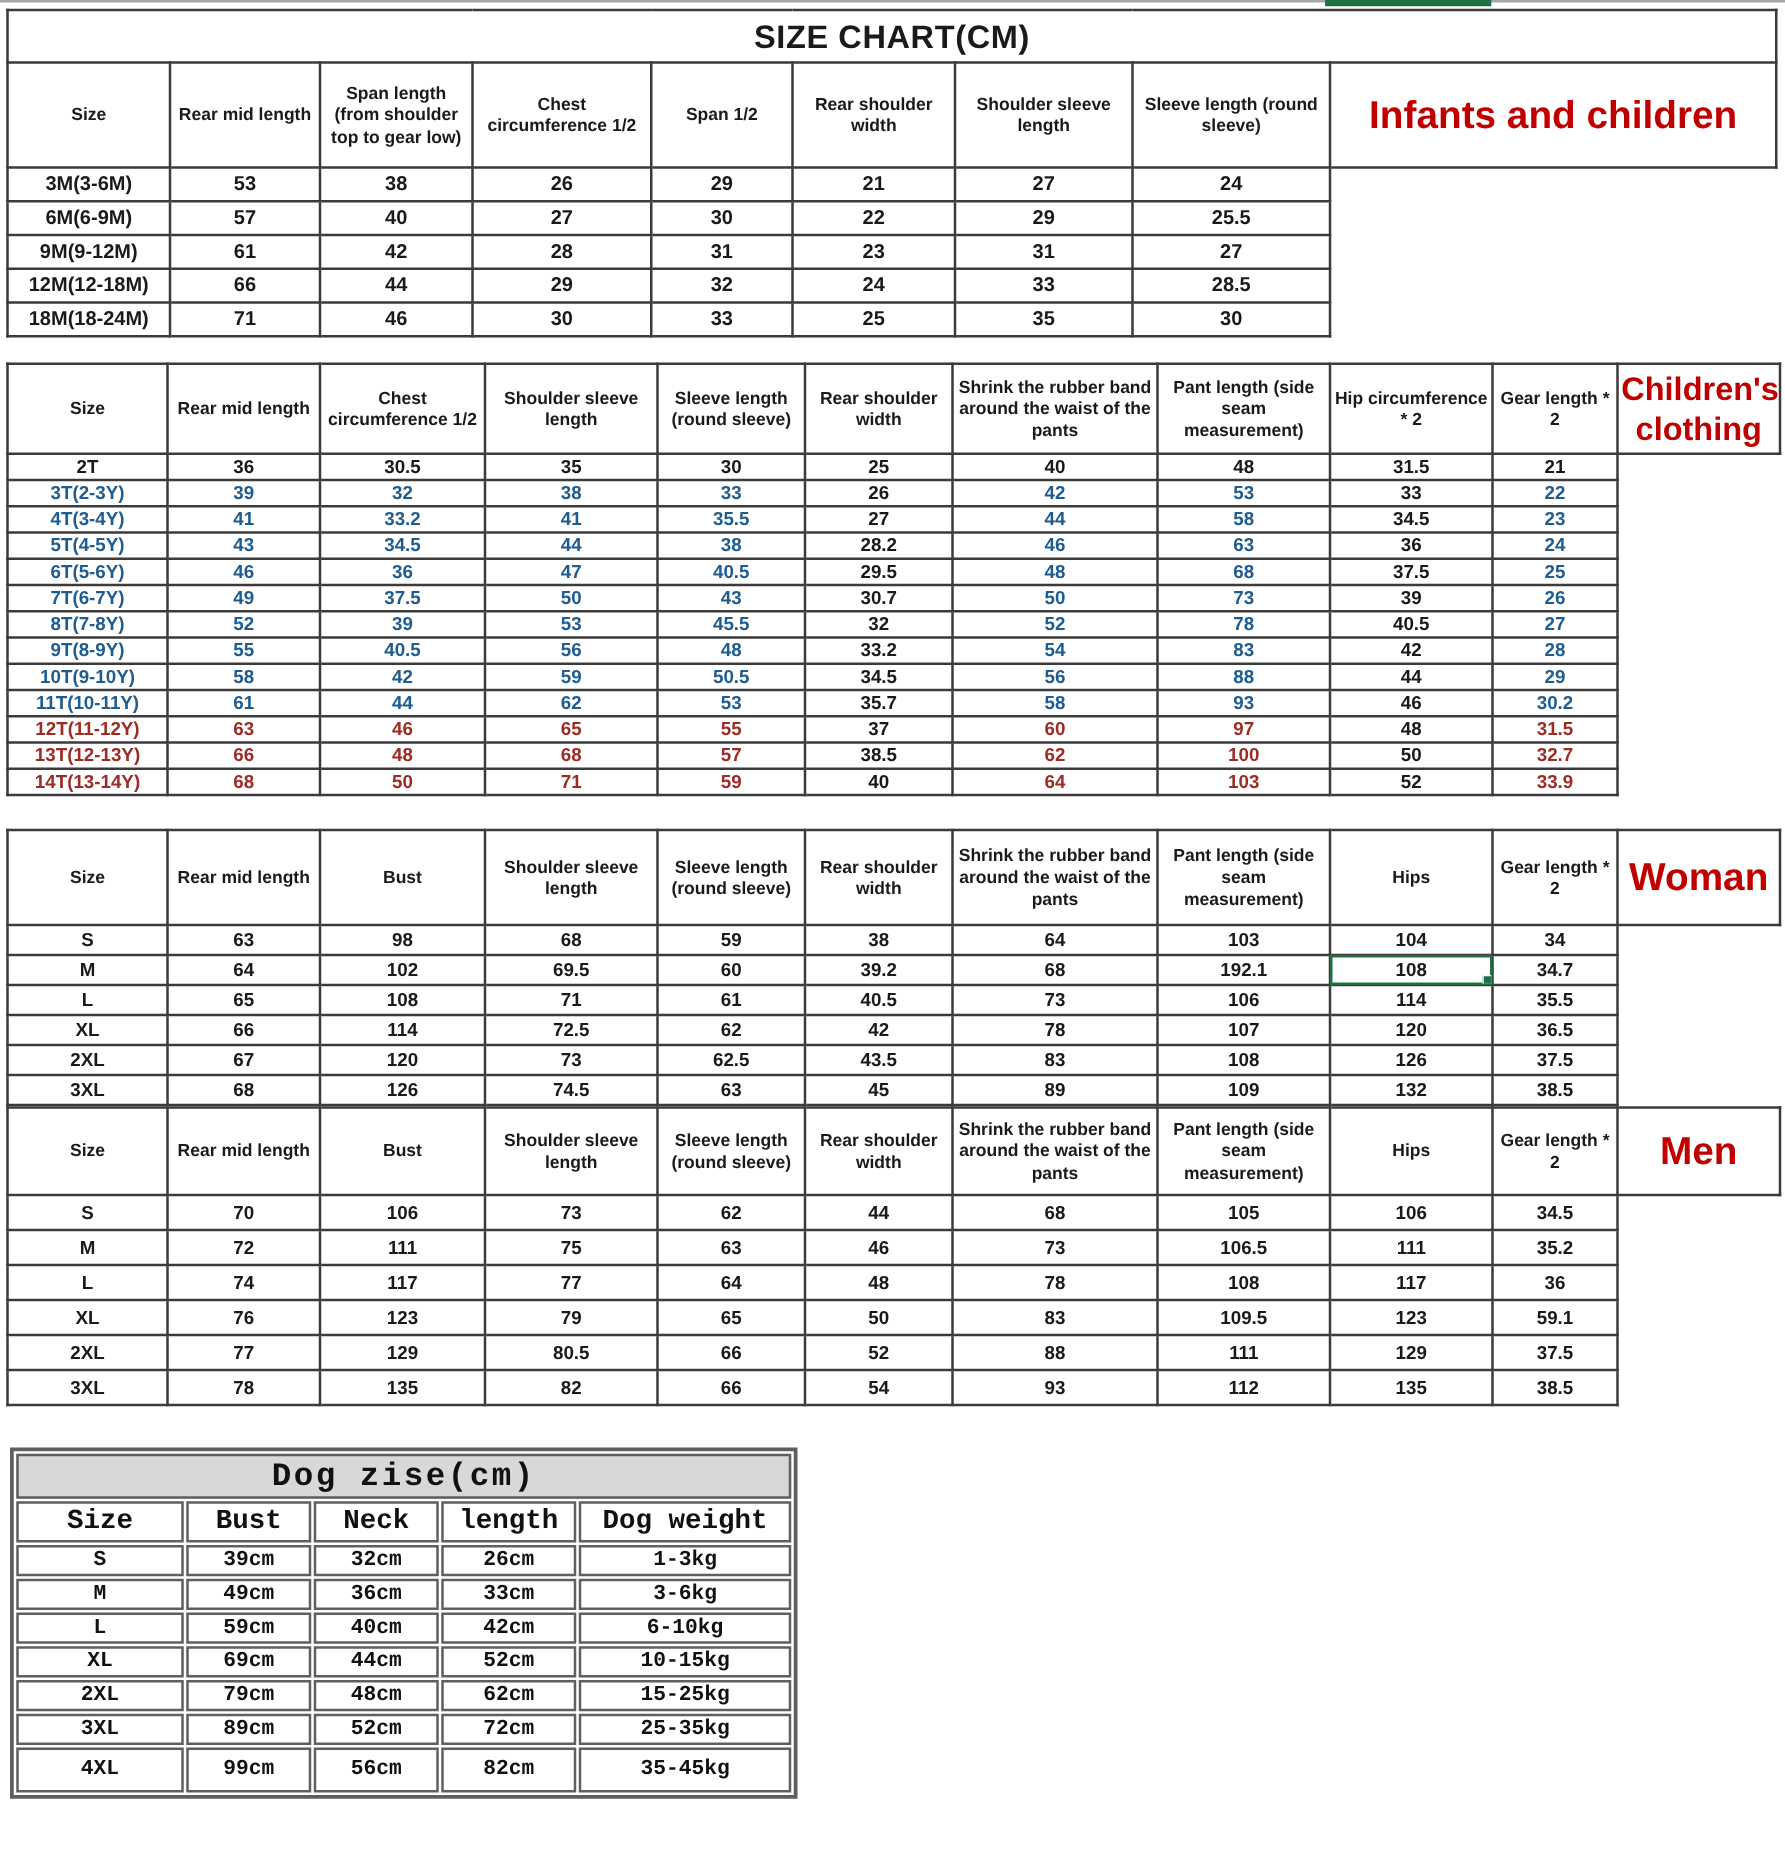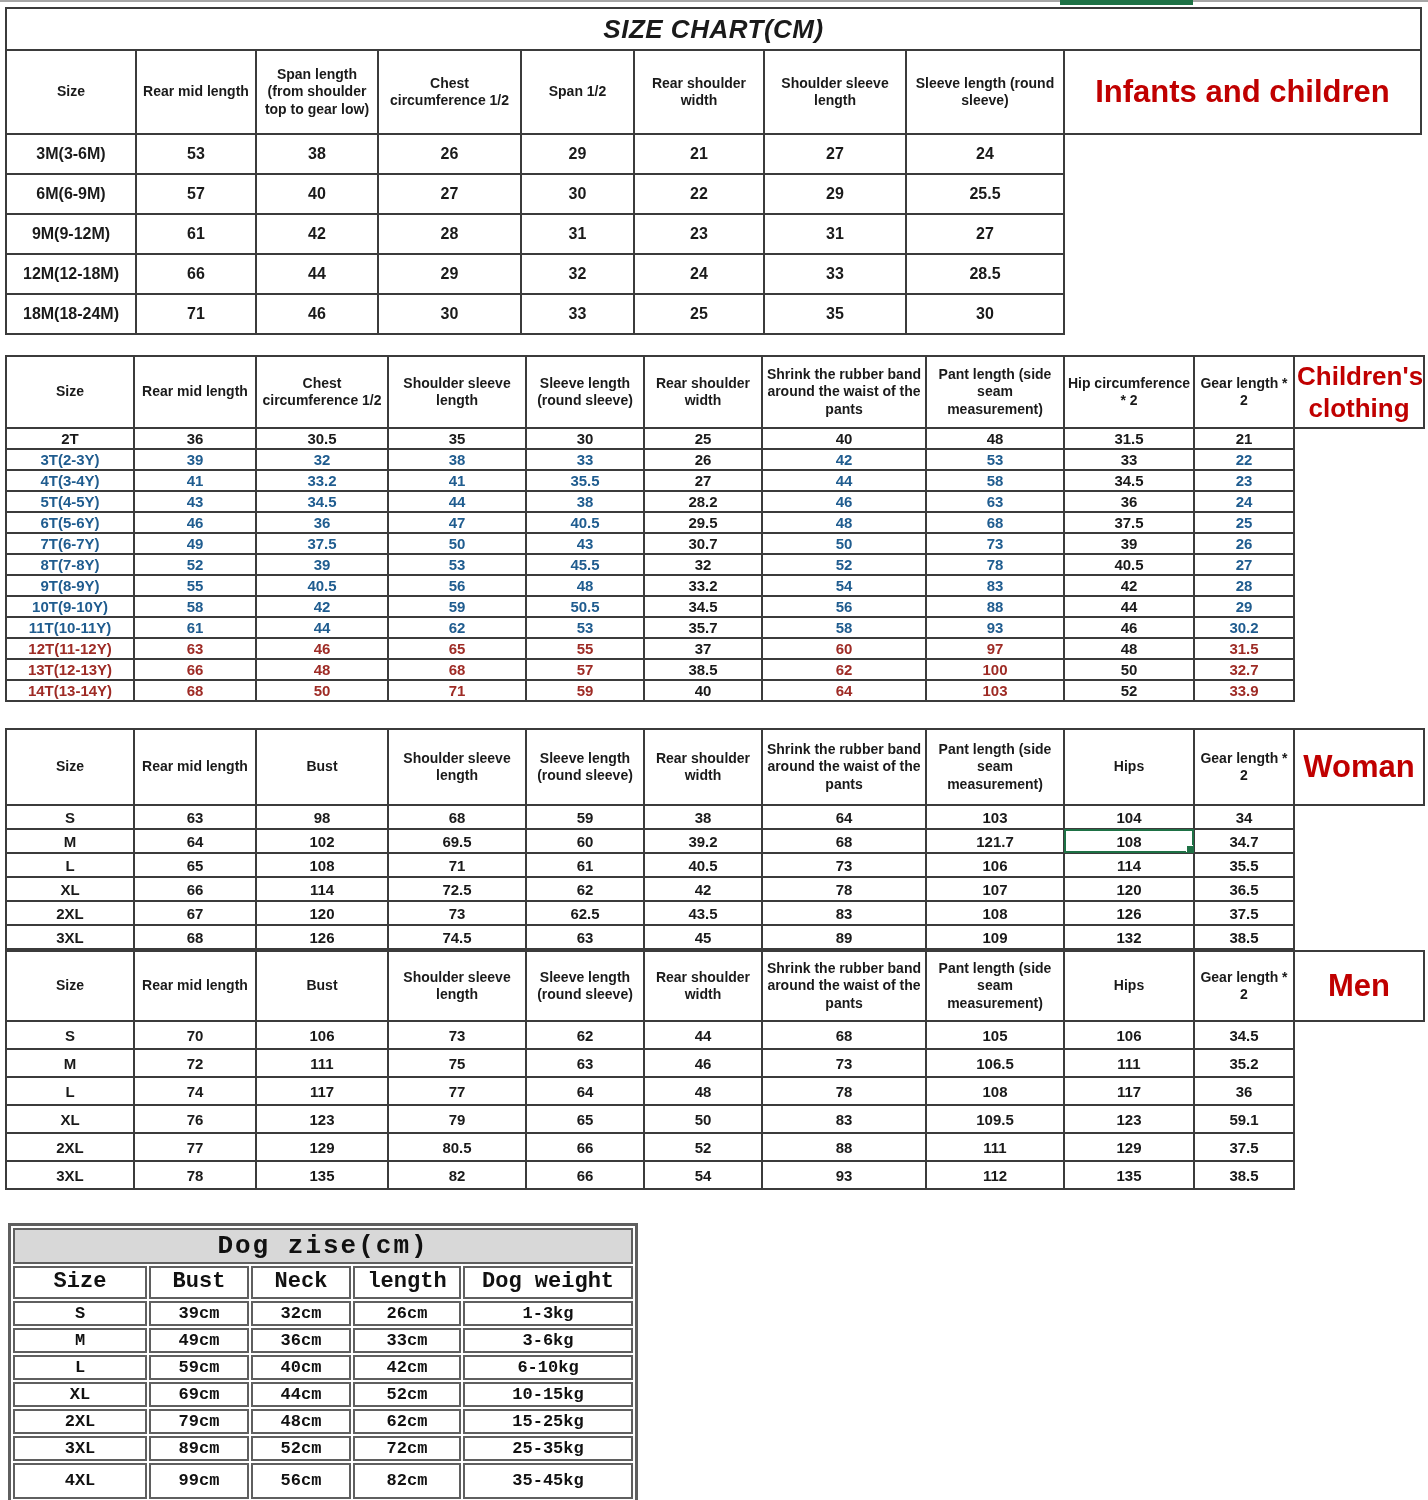--- a/index.html
+++ b/index.html
@@ -18,23 +18,23 @@
   table{border-collapse:collapse;table-layout:fixed;background:#fff;}
   td,th{
     border:2px solid var(--grid);text-align:center;vertical-align:middle;
     font-weight:bold;padding:1px 2px;overflow:hidden;
   }
   .sheet-title{font-size:26px;letter-spacing:0.5px;}
   .side-label{color:var(--accent-red);font-size:31px;line-height:1.25;}
   .t2 .side-label{font-size:26px;margin-top:20px;}
   .hcell{font-size:14px;line-height:1.22;}
   .t1{margin:7px 0 0 5px;width:1415px;}
-  .t1 .title-row{height:42px;font-style:italic;}
+  .t1 .title-row{height:42px;}
   .t1 .head-row{height:84px;}
-  .t1 tbody tr{height:40px;}
+  .t1 tbody tr{height:27px;}
   .t1 tbody td{font-size:16px;}
   .t2{margin:20px 0 0 5px;width:1418px;}
   .t2 .head-row{height:72px;}
   .t2 tbody tr{height:21px;}
   .t2 tbody td{font-size:15px;}
   .t3{margin:26px 0 0 5px;width:1418px;}
   .t3 .head-row{height:76px;}
   .t3 tbody tr{height:24px;}
   .t3 tbody td{font-size:15px;}
   .t4{margin:0 0 0 5px;width:1418px;}
@@ -382,21 +382,21 @@
         <td>34</td>
       </tr>
       <tr>
         <td>M</td>
         <td>64</td>
         <td>102</td>
         <td>69.5</td>
         <td>60</td>
         <td>39.2</td>
         <td>68</td>
-        <td>121.7</td>
+        <td>192.1</td>
         <td class="selected">108</td>
         <td>34.7</td>
       </tr>
       <tr>
         <td>L</td>
         <td>65</td>
         <td>108</td>
         <td>71</td>
         <td>61</td>
         <td>40.5</td>

